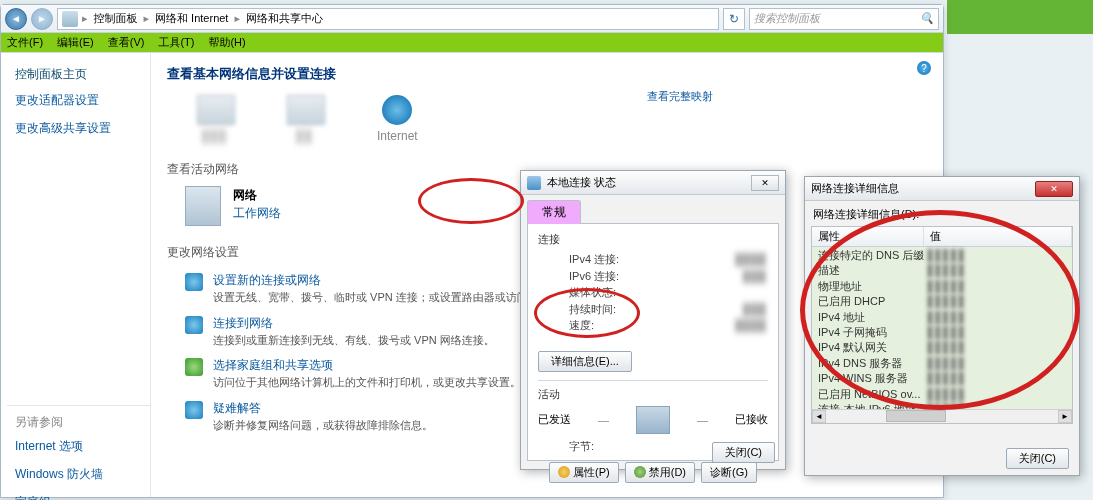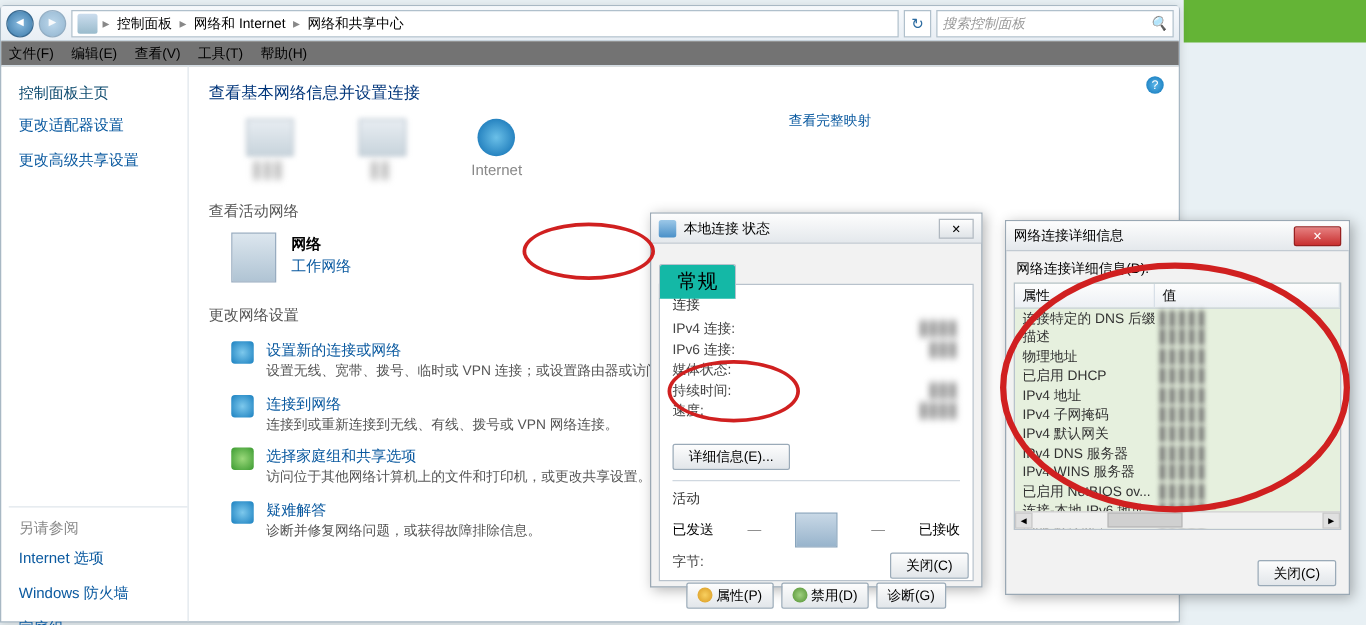--- a/index.html
+++ b/index.html
@@ -81,21 +81,21 @@
     border: 1px solid #b0c0cc;
     display:flex; align-items:center;
     padding: 0 4px;
     color: #999;
     font-style: italic;
     font-size: 11px;
   }
   .search-icon { margin-left: auto; color:#2a6aa0; }
   .menu-bar {
     height: 20px;
-    background: #737373;
+    background: #84cc16;
     border-bottom: 1px solid #d4dde4;
     display: flex;
     align-items: center;
     padding: 0 6px;
     gap: 14px;
     font-size: 11px;
   }
   .menu-item { cursor: pointer; }
   .main-body {
     display: flex;
@@ -136,21 +136,21 @@
     border-radius: 50%;
     background: radial-gradient(#5cb6e8,#0a72b8);
     color: #fff;
     font-size: 10px;
     display:flex;align-items:center;justify-content:center;
     cursor: pointer;
   }
   h2.page-title {
     color: #00357a;
     font-size: 13px;
-    font-weight: normal;
+    font-weight: bold;
     margin: 0 0 12px;
   }
   .net-diagram {
     display: flex;
     align-items: center;
     gap: 52px;
     margin: 8px 0 18px 30px;
   }
   .net-node { text-align: center; color: #888; }
   .net-icon {
@@ -161,21 +161,21 @@
     filter: blur(2px);
   }
   .net-globe {
     width: 30px; height: 30px;
     border-radius: 50%;
     background: radial-gradient(#6bc0e8,#0a6ab0);
     margin: 0 auto 4px;
   }
   .map-link {
     position: absolute;
-    top: 36px; right: 246px;
+    top: 36px; right: 230px;
     color: #0b5aa0;
     cursor: pointer;
     font-size: 11px;
     text-align: center;
   }
   .sect-head {
     color: #555;
     font-size: 12px;
     margin: 10px 0 8px;
   }
@@ -270,38 +270,38 @@
     font-size: 9px; line-height: 14px;
     cursor: pointer;
   }
   .dlg1 { top: 170px; left: 520px; width: 266px; height: 300px; z-index: 10; }
   .tab-strip {
     display: flex;
     padding: 4px 6px 0;
   }
   .tab {
     padding: 3px 14px;
-    background: #14b8a6;
+    background: #f0abfc;
     border: 1px solid #b8c2cc;
     border-bottom: none;
     border-radius: 3px 3px 0 0;
-    font-size: 16px;
+    font-size: 12px;
     position: relative;
-    top: 12px;
+    top: 1px;
   }
   .tab-panel {
     margin: 0 6px 6px;
     background: #fff;
     border: 1px solid #b8c2cc;
     padding: 8px 10px;
     height: 238px;
   }
   .grp { margin-bottom: 8px; }
   .grp-hd { color: #333; margin-bottom: 4px; }
-  .kv { display: flex; font-size: 11px; color:#444; line-height:1.5; }
+  .kv { display: flex; font-size: 11px; color:#444; line-height:1.5;margin-left:31px; }
   .kv .k { width: 78px; }
   .kv .v { flex:1; text-align:right; color:#666; }
   .btn {
     display: inline-block;
     padding: 2px 12px;
     background: linear-gradient(#fdfdfd,#e2e6ea);
     border: 1px solid #9aaab8;
     border-radius: 2px;
     font-size: 11px;
     cursor: pointer;

